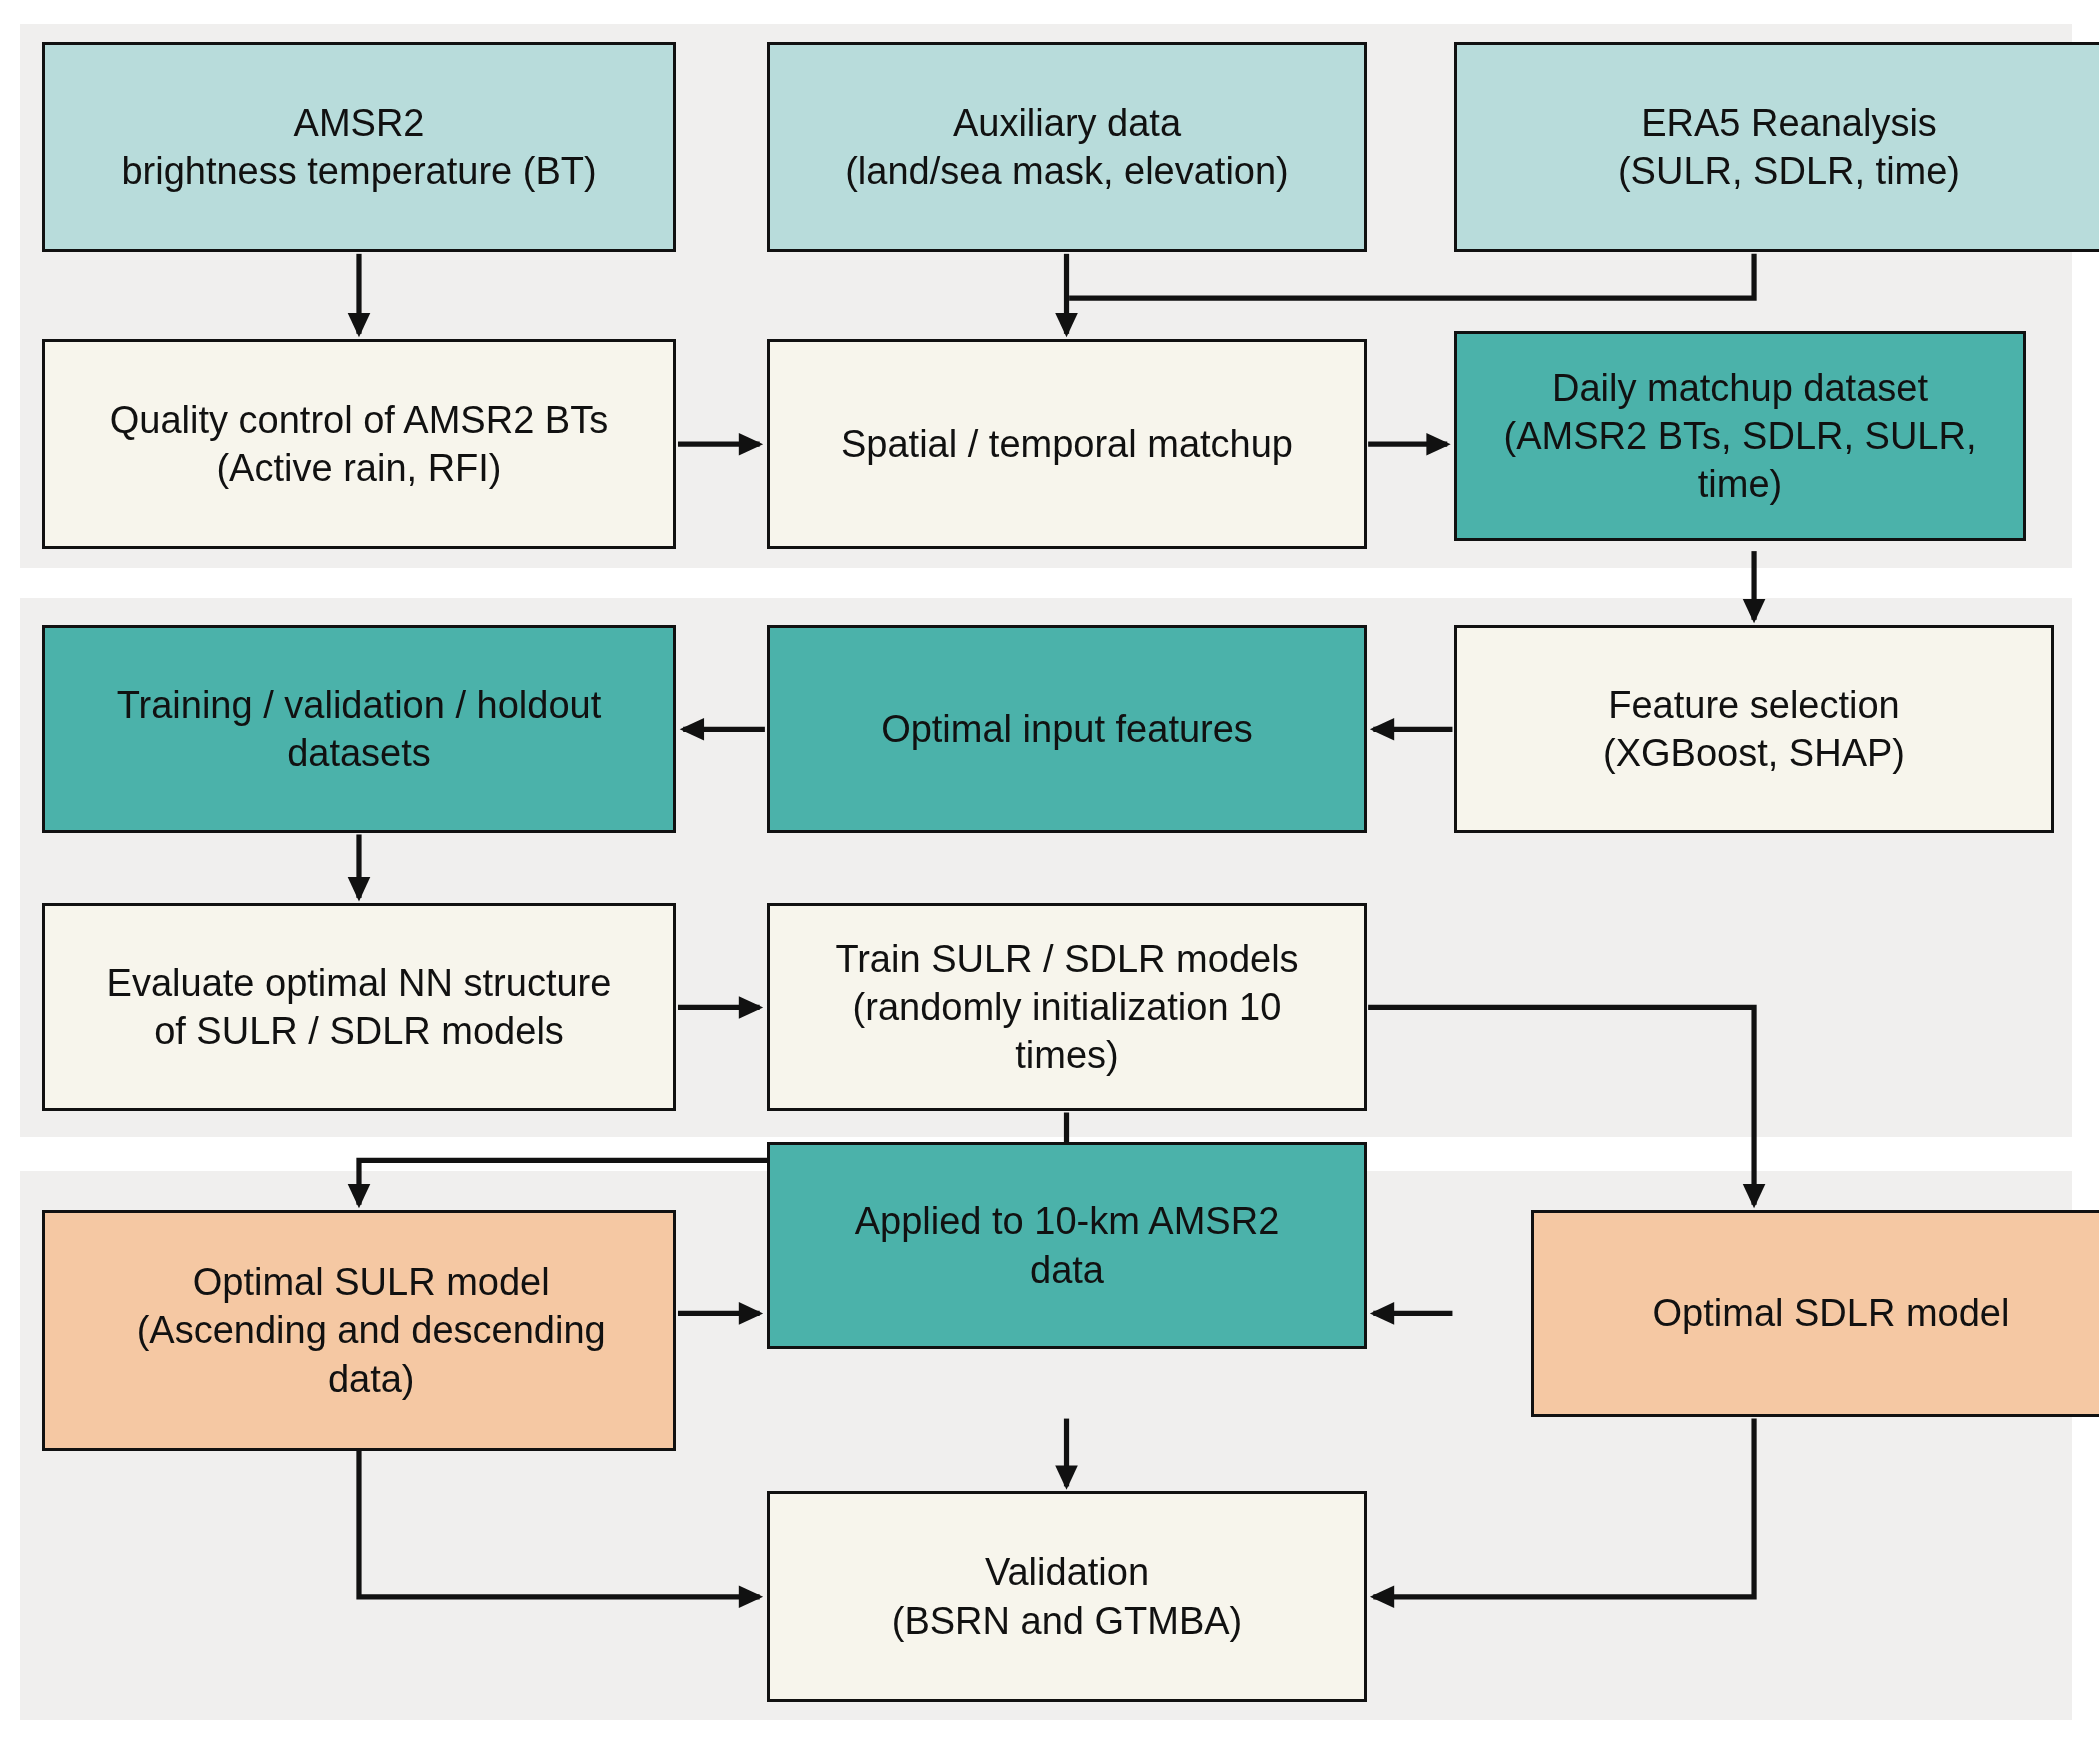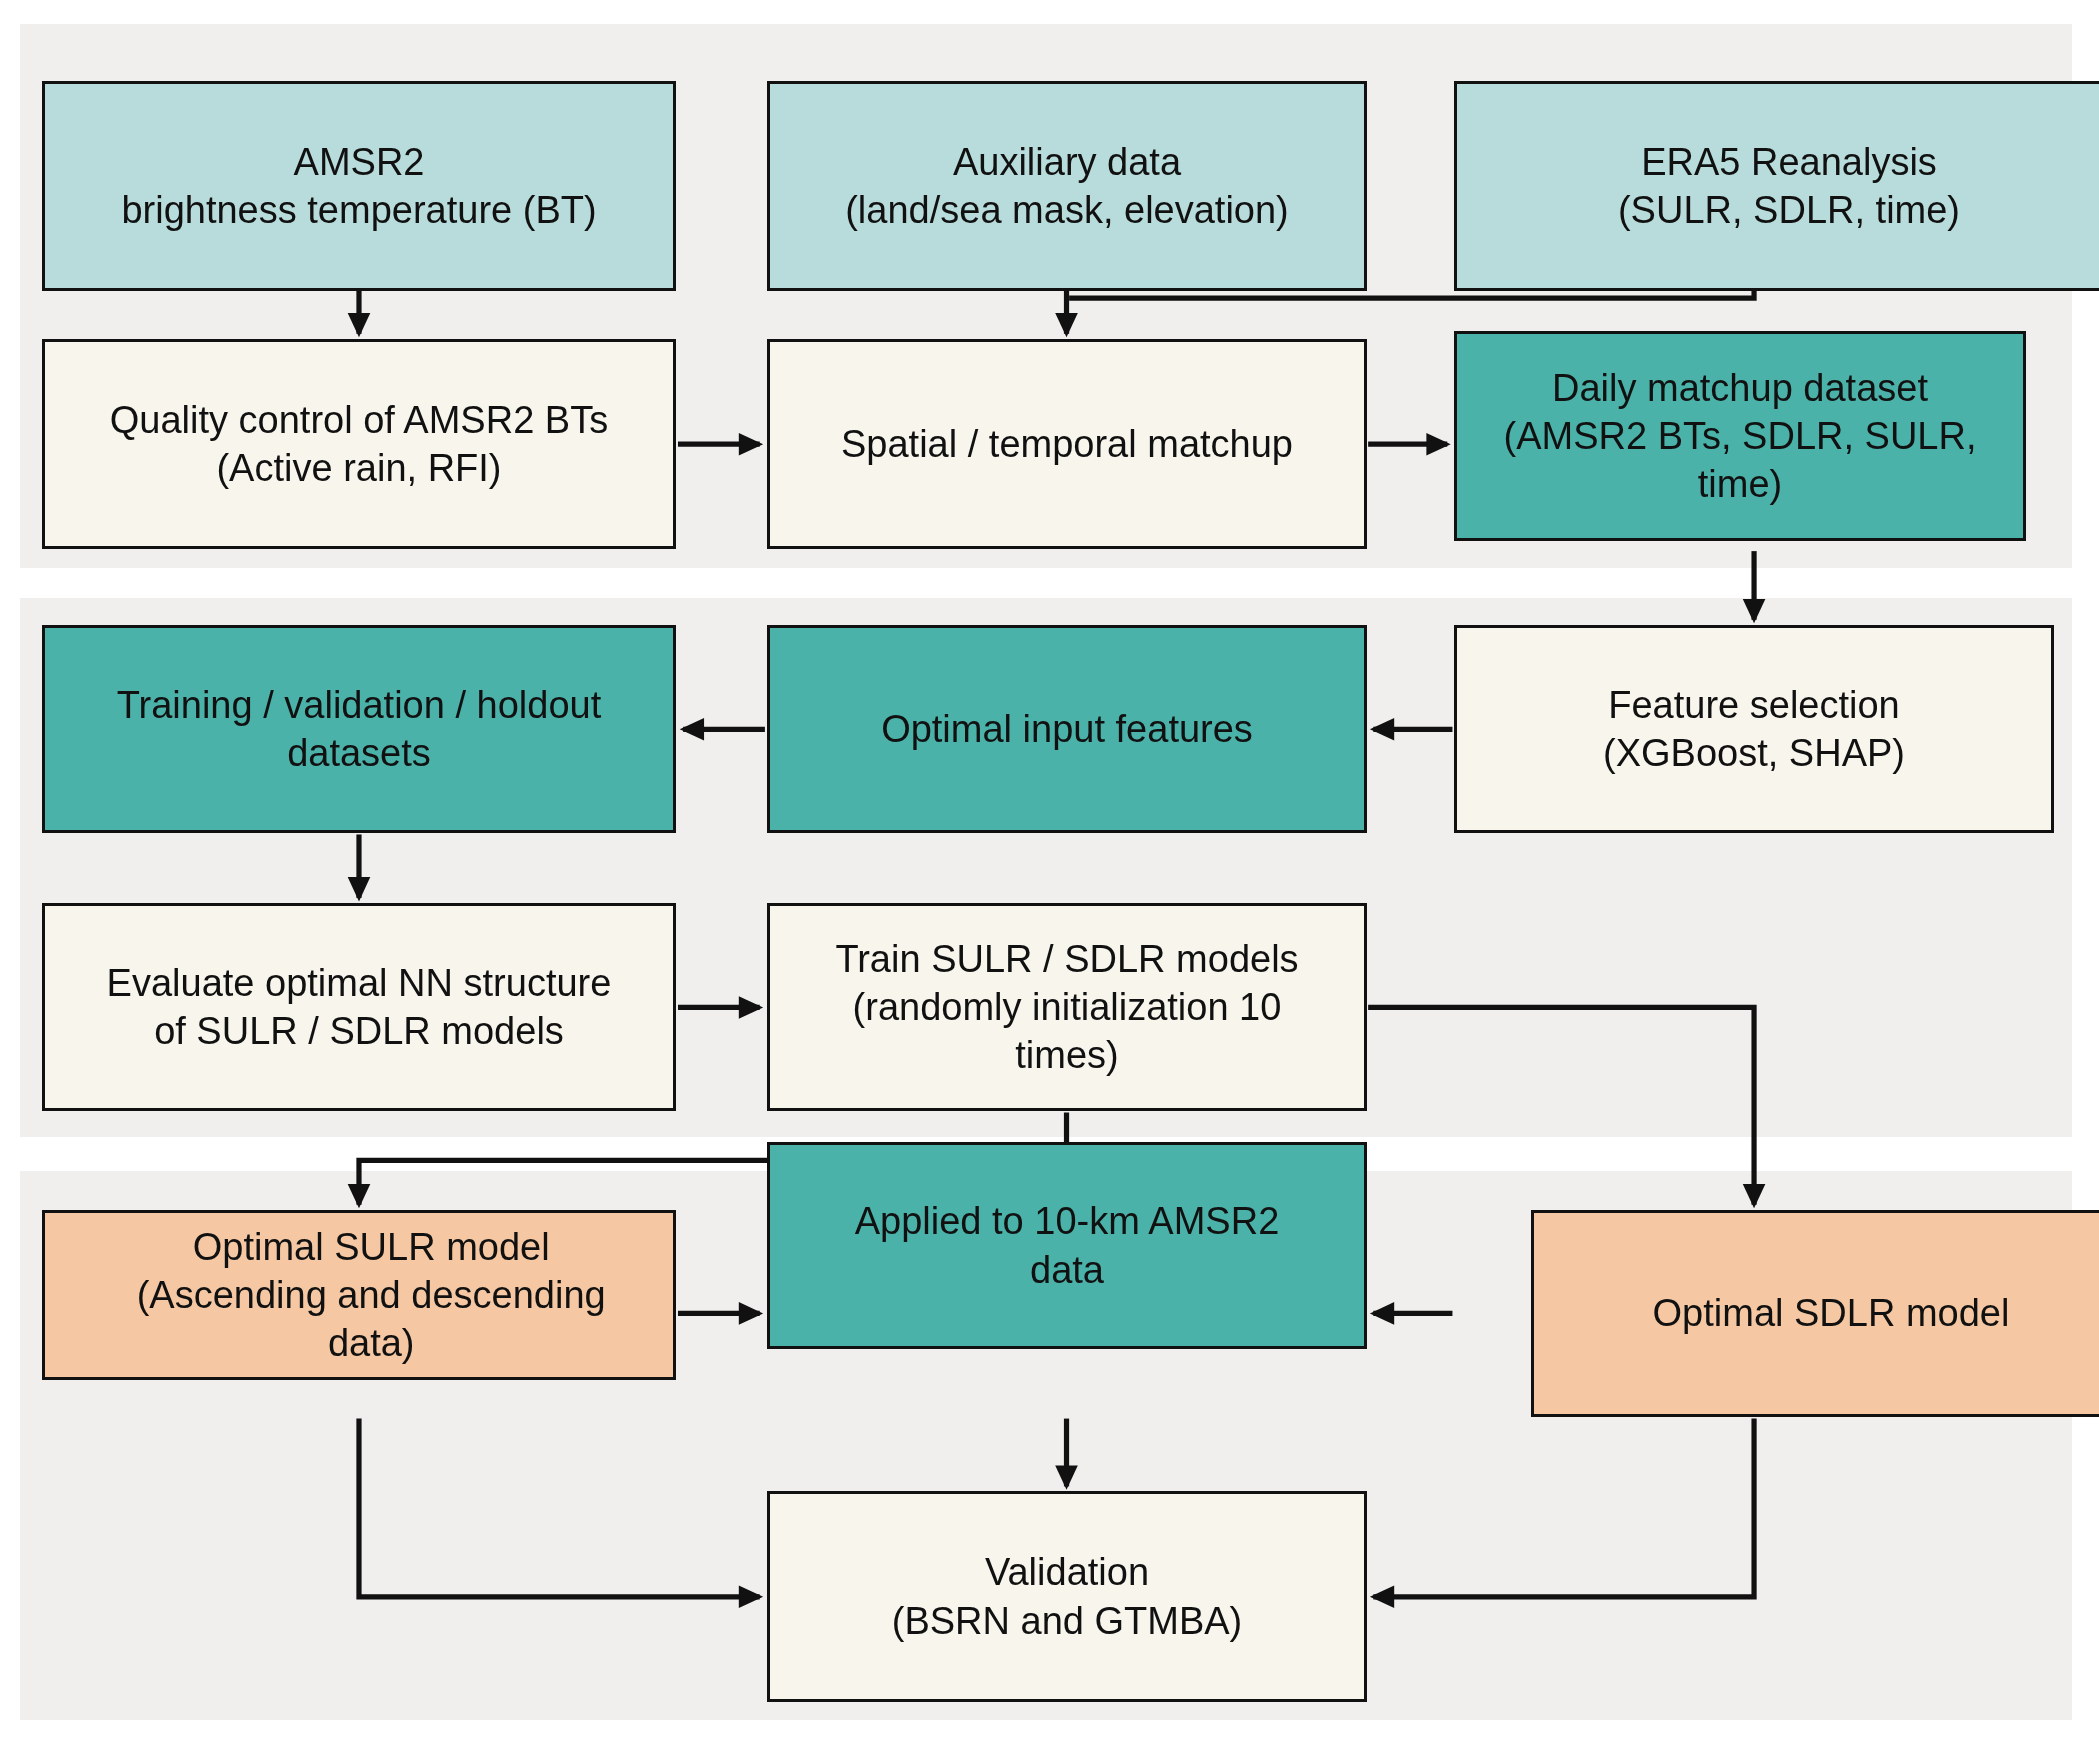--- a/index.html
+++ b/index.html
@@ -22,31 +22,31 @@
     position:absolute;
     box-sizing:border-box;
     border:3.5px solid var(--border,#111);
     display:flex;align-items:center;justify-content:center;
     text-align:center;
     white-space:pre-line;
     font-size:38px;
     line-height:1.27;
     padding:7px 15.6px;
   }
-  .c-lightteal{background:var(--light-teal,#b8dcdb);margin-top:39px;}
+  .c-lightteal{background:var(--light-teal,#b8dcdb);}
   .c-teal{background:var(--teal,#4bb2aa);}
   .c-cream{background:var(--cream,#f7f5ec);}
   .c-peach{background:var(--peach,#f5c8a3);}
 
   
   #n0 {left:42px;  top:42px;   width:634px; height:210px;}
   #n3 {left:42px;  top:339px;  width:634px; height:210px;}
   #n6 {left:42px;  top:625px;  width:634px; height:208px;}
   #n9 {left:42px;  top:903px; width:634px; height:208px;}
-  #n11{left:42px;  top:1210px; width:634px; height:170px;padding-left:40px;}
+  #n11{left:42px;  top:1210px; width:634px; height:241px;padding-left:40px;}
   
   #n1 {left:767px; top:42px;   width:600px; height:210px;}
   #n4 {left:767px; top:339px;  width:600px; height:210px;}
   #n7 {left:767px; top:625px;  width:600px; height:208px;}
   #n10{left:767px; top:903px; width:600px; height:208px;}
   #n12{left:767px; top:1142px; width:600px; height:207px;}
   #n14{left:767px; top:1491px; width:600px; height:211px;}
   
   #n2 {left:1454px;top:42px;   width:670px; height:210px;}
   #n5 {left:1454px;top:331px;  width:572px; height:210px;}

